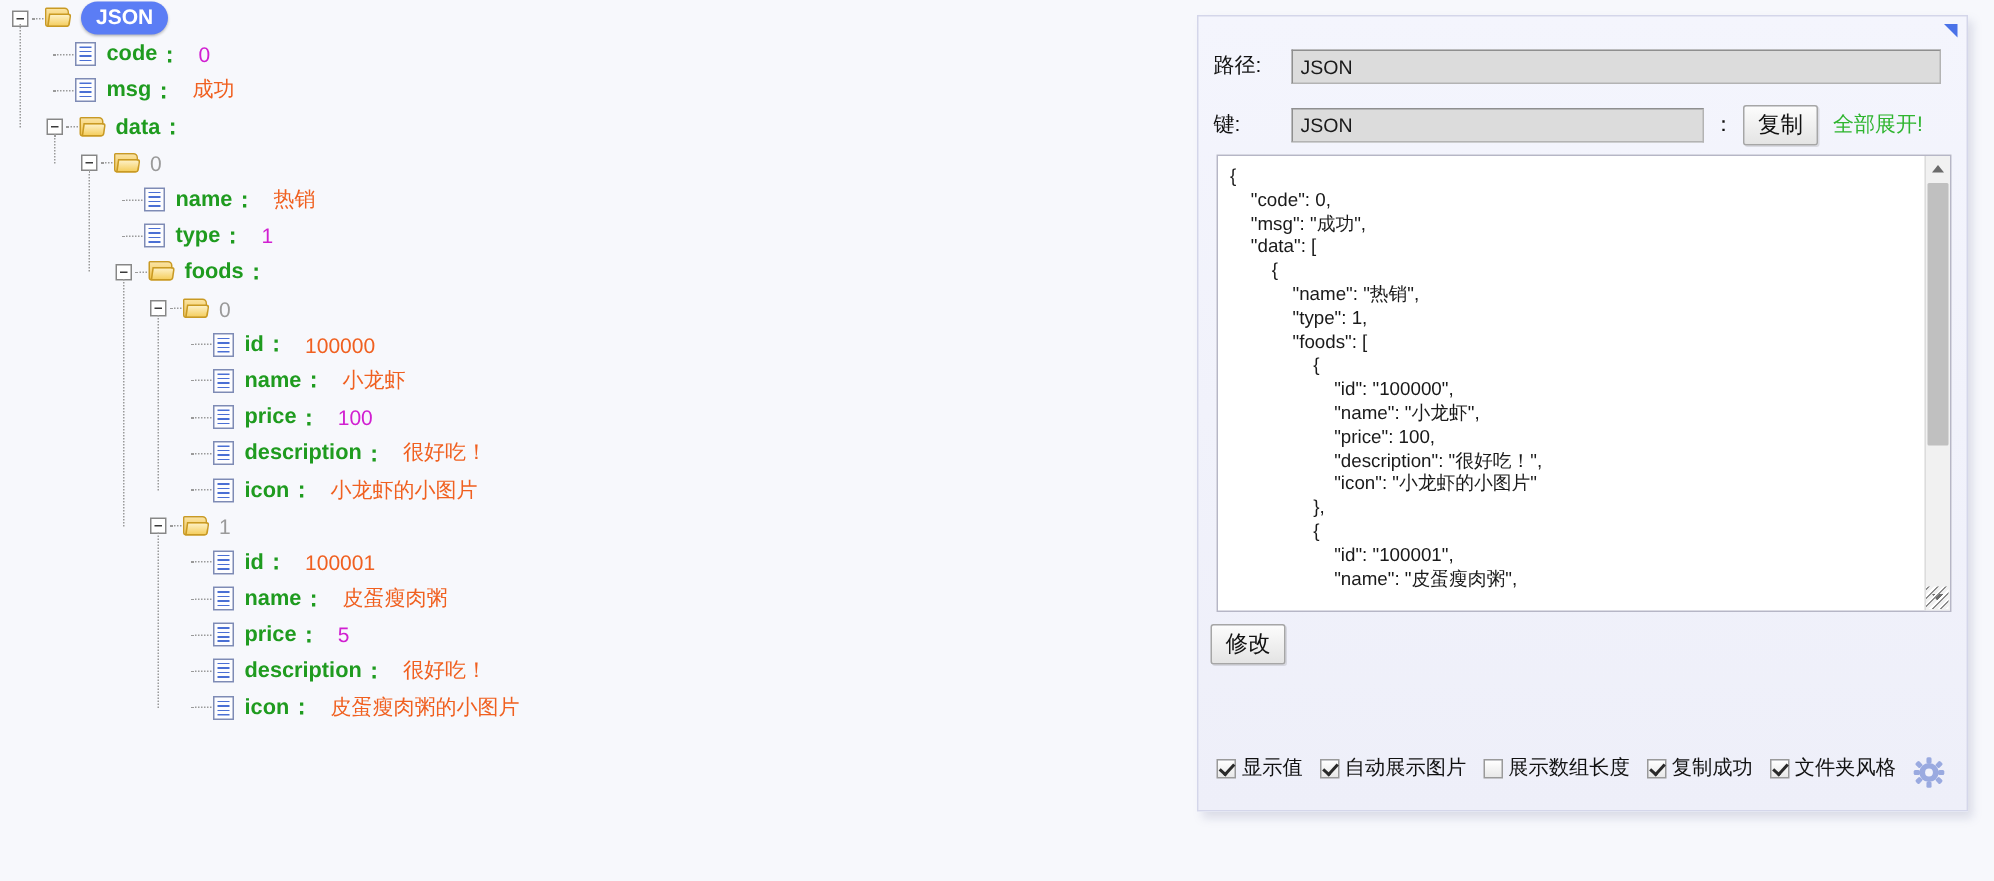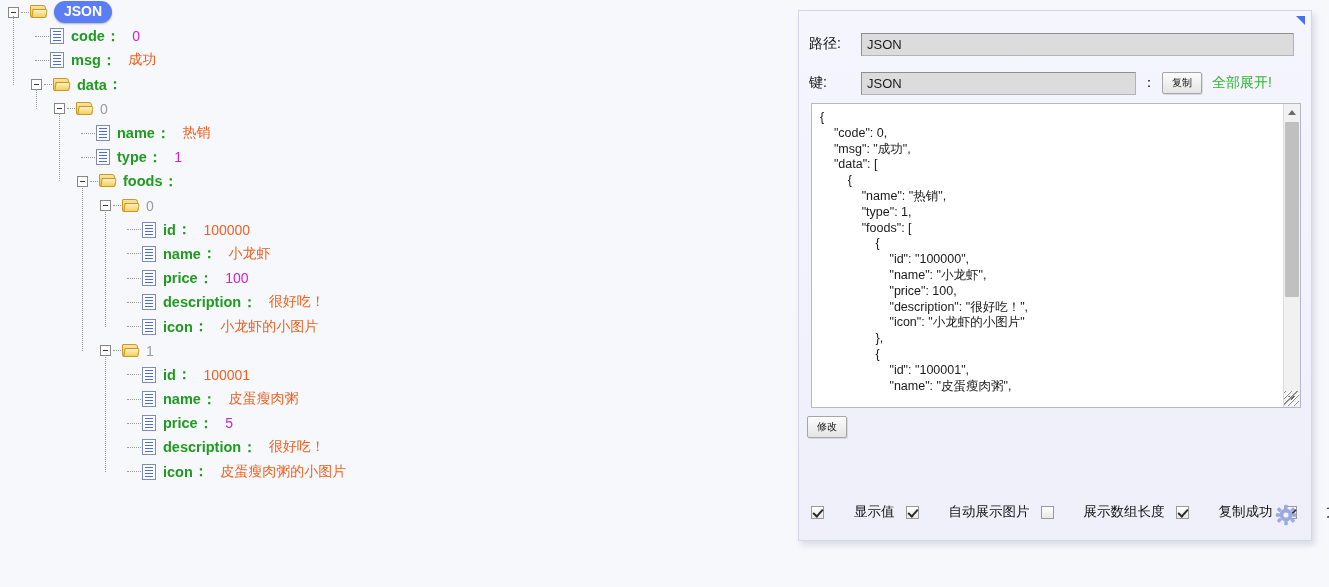--- a/index.html
+++ b/index.html
@@ -189,21 +189,21 @@
   }
   #path-input { width: 433px; }
   #key-input  { width: 275px; }
   .colon-sep { margin: 0 6px; font-size: 14px; color: #111; }
 
   .btn {
     background: linear-gradient(#fcfcfc, #e4e4e4);
     border: 1px solid #a6a6a6;
     border-radius: 2px;
     font-family: Liberation Mono, monospace;
-    font-size: 10px;
+    font-size: 15px;
     color: #111;
     padding: 3px 9px;
     cursor: pointer;
     box-shadow: 1px 1px 0 rgba(0,0,0,0.10);
     white-space: nowrap;
   }
   #copy-status {
     color: #2fb52f;
     font-size: 14px;
     margin-left: 10px;
@@ -313,21 +313,21 @@
   .cbx.on::after {
     content: "";
     position: absolute;
     left: 3px; top: 0px;
     width: 4px; height: 8px;
     border: solid #2a2a2a;
     border-width: 0 2px 2px 0;
     transform: rotate(42deg);
   }
   .cbx-item { display: flex; align-items: center; gap: 4px; margin-right: 6px; }
-  .cbx-label { white-space: nowrap; margin-left: 26px; }
+  .cbx-label { white-space: nowrap; }
 
   #gear-icon {
     position: absolute;
     right: 14px; bottom: 14px;
     width: 22px; height: 22px;
     cursor: pointer;
   }
 </style>
 </head>
 <body>

